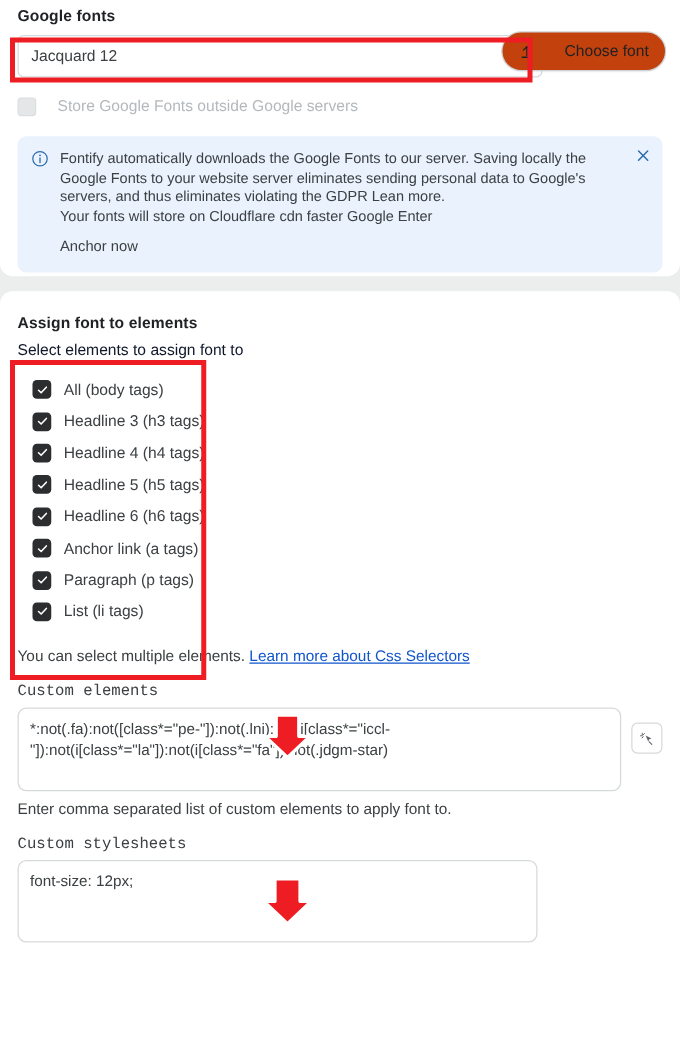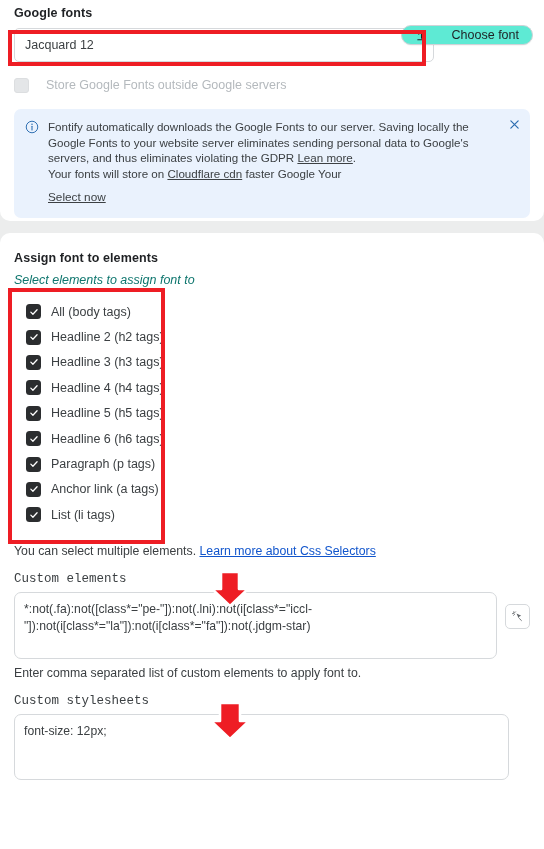--- a/index.html
+++ b/index.html
@@ -49,42 +49,40 @@
   
   .section-title {
     font-size: 12.5px;
     font-weight: bold;
     color: #1f2124;
     letter-spacing: 0.1px;
     margin: 0 0 8px 0;
   }
   .sub-label {
     font-size: 12.5px;
-    color: #0f766e;
+    color: #0f172a;
     margin: 0 0 6px 0;
-    font-style: italic;
   }
   .field-label {
     font-size: 12.5px;
     color: #3c4043;
     margin: 0 0 6px 0;
   }
   .helper {
     font-size: 12.3px;
     color: #3c4043;
     margin: 7px 0 0 0;
   }
   a.link {
     color: #1155cc;
     text-decoration: underline;
     cursor: pointer;
   }
   a.link-dark {
     color: #3c4043;
-    text-decoration: underline;
     cursor: pointer;
   }
 
   
   .font-row {
     position: relative;
     display: flex;
     align-items: flex-end;
     height: 34px;
   }
@@ -106,23 +104,23 @@
     padding: 0 10px;
     outline: none;
   }
   .choose-font-btn {
     position: absolute;
     right: 11px;
     top: 31px;
     display: flex;
     align-items: center;
     gap: 24px;
-    height: 20px;
+    height: 32px;
     padding: 0 13px;
-    background: #5eead4;
+    background: #c2410c;
     border: 1px solid #cfd3d7;
     border-radius: 16px;
     font-size: 12.5px;
     color: #1f2124;
     cursor: pointer;
     box-shadow: 0 1px 1px rgba(0,0,0,0.04);
     white-space: nowrap;
   }
   .choose-font-btn svg { display:block; }
 
@@ -237,21 +235,21 @@
     background: #fff;
     font-family: "Liberation Sans", sans-serif;
     font-size: 12.2px;
     line-height: 17px;
     color: #3c4043;
     padding: 8px 9px;
     resize: none;
     outline: none;
   }
   .ta-custom-elements { height: 67px; }
-  .ta-custom-styles   { width: 495px; height: 66px; }
+  .ta-custom-styles   { width: 416px; height: 66px; }
   .picker-btn {
     margin-top: 12px;
     width: 25px;
     height: 25px;
     border: 1px solid #d6d9dc;
     border-radius: 5px;
     background: #fff;
     display: flex;
     align-items: center;
     justify-content: center;
@@ -300,23 +298,23 @@
           <circle cx="8" cy="8" r="6.6" stroke="#2b6cb0" stroke-width="1.1"></circle>
           <circle cx="8" cy="4.9" r="0.85" fill="#2b6cb0"></circle>
           <path d="M8 7.2v4.2" stroke="#2b6cb0" stroke-width="1.2" stroke-linecap="round"></path>
         </svg>
       </span>
       <div class="banner-text">
         <span>Fontify automatically downloads the Google Fonts to our server. Saving locally the</span>
         <span>Google Fonts to your website server eliminates sending personal data to Google's</span>
         <span>servers, and thus eliminates violating the GDPR </span><a class="link-dark">Lean more</a><span>.</span>
         <br>
-        <span>Your fonts will store on </span><a class="link-dark">Cloudflare cdn</a><span> faster Google Your</span>
+        <span>Your fonts will store on </span><a class="link-dark">Cloudflare cdn</a><span> faster Google Enter</span>
         <br>
-        <a class="link-dark banner-upgrade">Select now</a>
+        <a class="link-dark banner-upgrade">Anchor now</a>
       </div>
       <span class="banner-close">
         <svg width="13" height="13" viewBox="0 0 16 16" fill="none">
           <path d="M3.5 3.5l9 9M12.5 3.5l-9 9" stroke="#2b6cb0" stroke-width="1.5" stroke-linecap="round"></path>
         </svg>
       </span>
     </div>
   </div>
 
   <div class="card card-bottom">
@@ -333,28 +331,20 @@
             </svg>
         </span>
         <span class="cb-label">All (body tags)</span>
       </div>
       <div class="cb-row">
         <span class="cb">
           <svg width="10" height="10" viewBox="0 0 12 12" fill="none">
               <path d="M2.2 6.2l2.5 2.5 5-5.4" stroke="#fff" stroke-width="1.5" stroke-linecap="round" stroke-linejoin="round"></path>
             </svg>
         </span>
-        <span class="cb-label">Headline 2 (h2 tags)</span>
-      </div>
-      <div class="cb-row">
-        <span class="cb">
-          <svg width="10" height="10" viewBox="0 0 12 12" fill="none">
-              <path d="M2.2 6.2l2.5 2.5 5-5.4" stroke="#fff" stroke-width="1.5" stroke-linecap="round" stroke-linejoin="round"></path>
-            </svg>
-        </span>
         <span class="cb-label">Headline 3 (h3 tags)</span>
       </div>
       <div class="cb-row">
         <span class="cb">
           <svg width="10" height="10" viewBox="0 0 12 12" fill="none">
               <path d="M2.2 6.2l2.5 2.5 5-5.4" stroke="#fff" stroke-width="1.5" stroke-linecap="round" stroke-linejoin="round"></path>
             </svg>
         </span>
         <span class="cb-label">Headline 4 (h4 tags)</span>
       </div>
@@ -373,29 +363,29 @@
             </svg>
         </span>
         <span class="cb-label">Headline 6 (h6 tags)</span>
       </div>
       <div class="cb-row">
         <span class="cb">
           <svg width="10" height="10" viewBox="0 0 12 12" fill="none">
               <path d="M2.2 6.2l2.5 2.5 5-5.4" stroke="#fff" stroke-width="1.5" stroke-linecap="round" stroke-linejoin="round"></path>
             </svg>
         </span>
+        <span class="cb-label">Anchor link (a tags)</span>
+      </div>
+      <div class="cb-row">
+        <span class="cb">
+          <svg width="10" height="10" viewBox="0 0 12 12" fill="none">
+              <path d="M2.2 6.2l2.5 2.5 5-5.4" stroke="#fff" stroke-width="1.5" stroke-linecap="round" stroke-linejoin="round"></path>
+            </svg>
+        </span>
         <span class="cb-label">Paragraph (p tags)</span>
-      </div>
-      <div class="cb-row">
-        <span class="cb">
-          <svg width="10" height="10" viewBox="0 0 12 12" fill="none">
-              <path d="M2.2 6.2l2.5 2.5 5-5.4" stroke="#fff" stroke-width="1.5" stroke-linecap="round" stroke-linejoin="round"></path>
-            </svg>
-        </span>
-        <span class="cb-label">Anchor link (a tags)</span>
       </div>
       <div class="cb-row">
         <span class="cb">
           <svg width="10" height="10" viewBox="0 0 12 12" fill="none">
               <path d="M2.2 6.2l2.5 2.5 5-5.4" stroke="#fff" stroke-width="1.5" stroke-linecap="round" stroke-linejoin="round"></path>
             </svg>
         </span>
         <span class="cb-label">List (li tags)</span>
       </div>
     </div>

